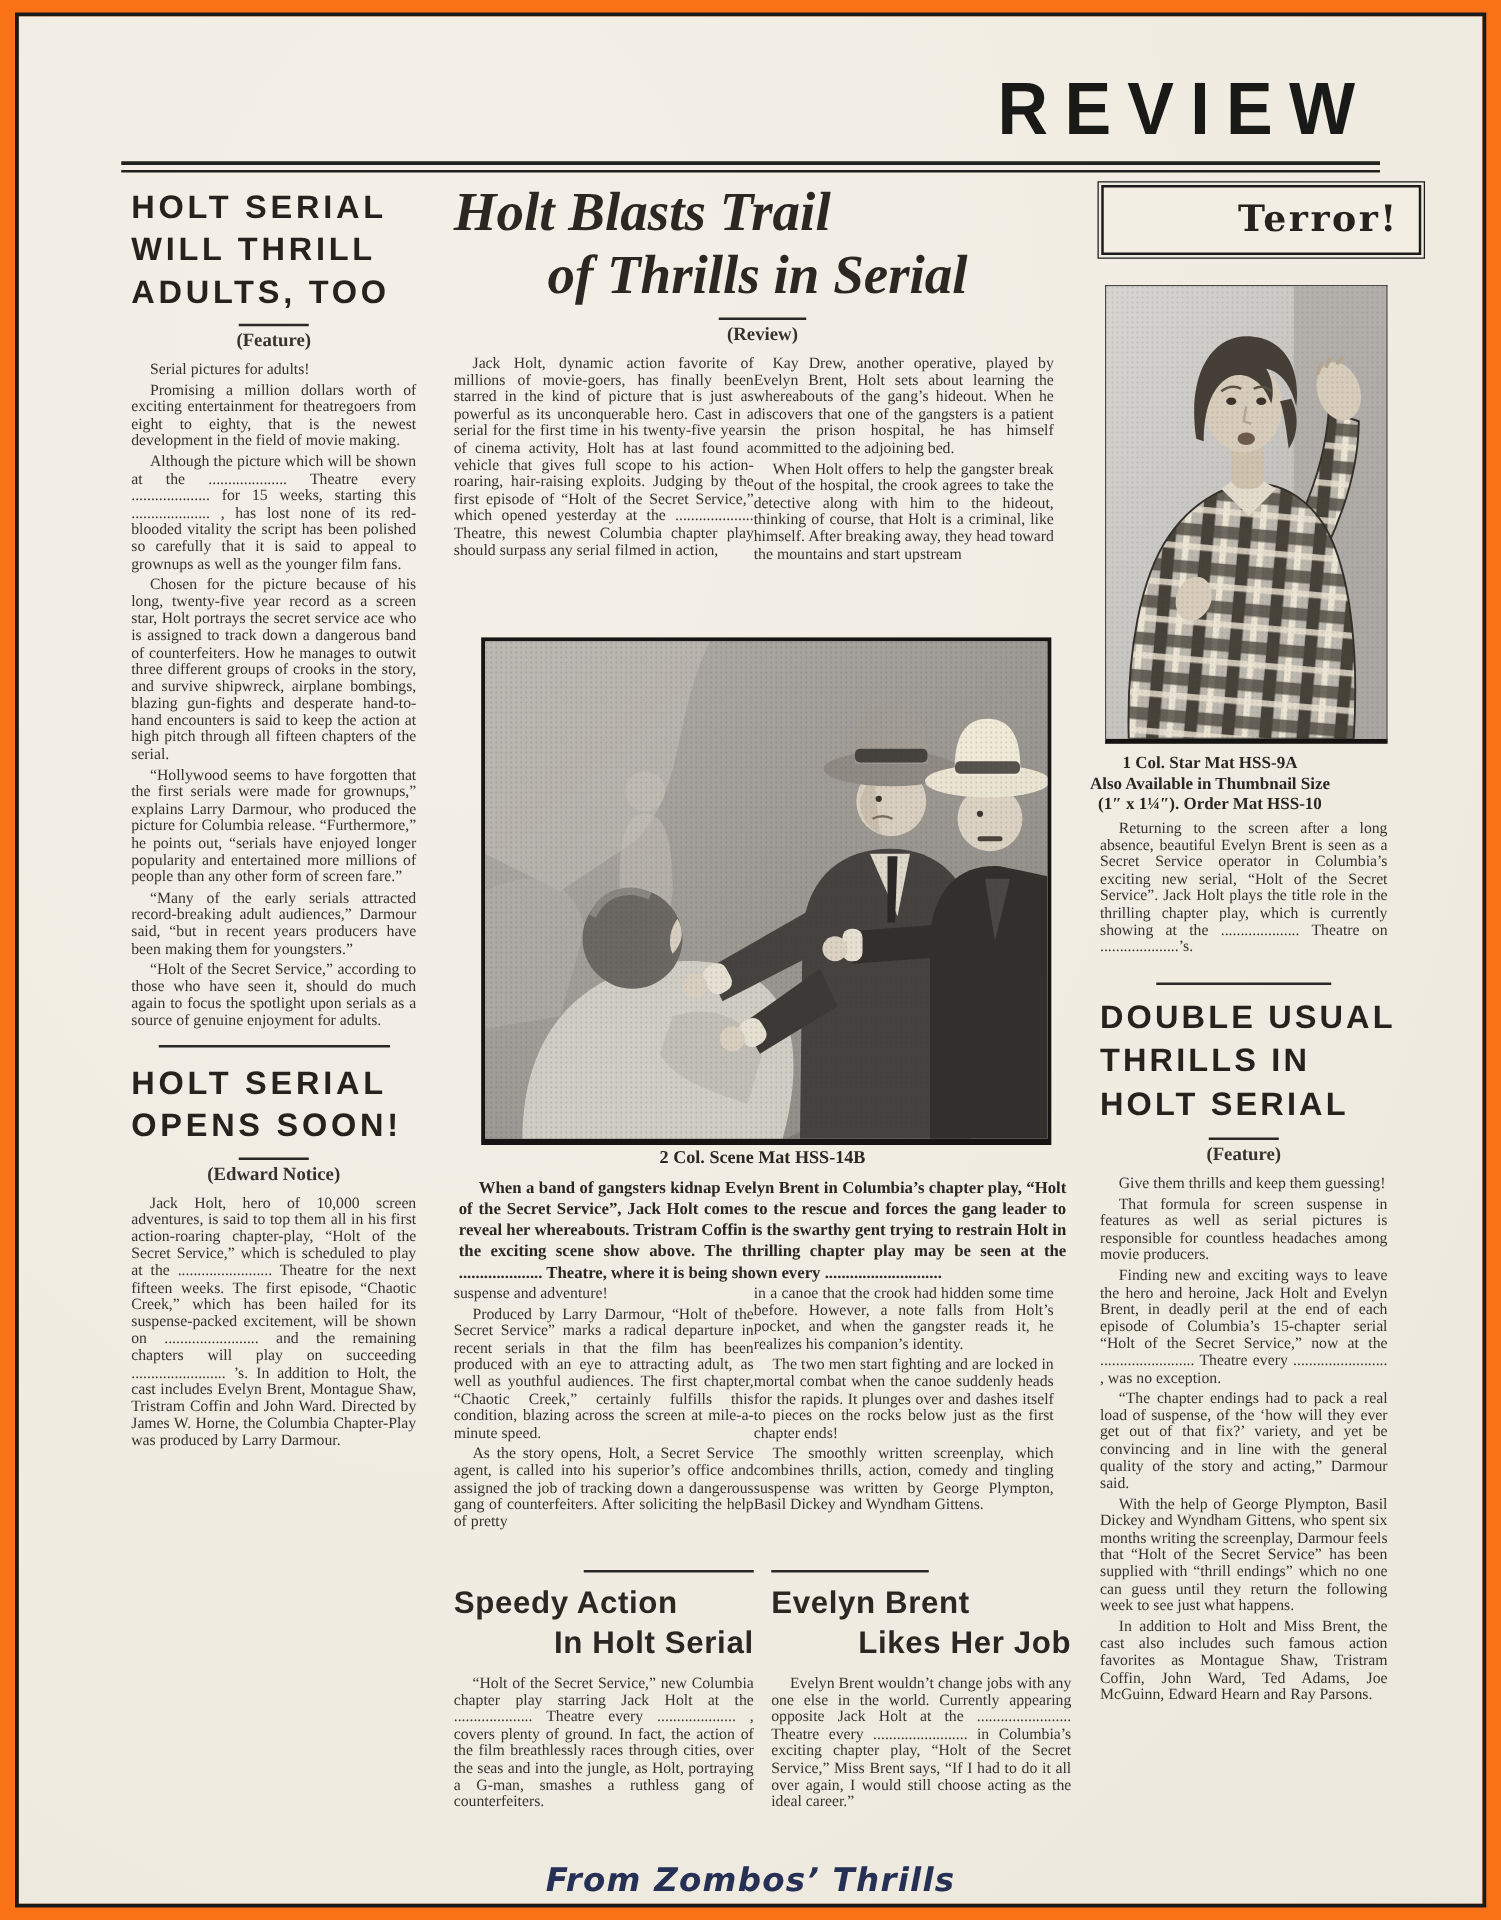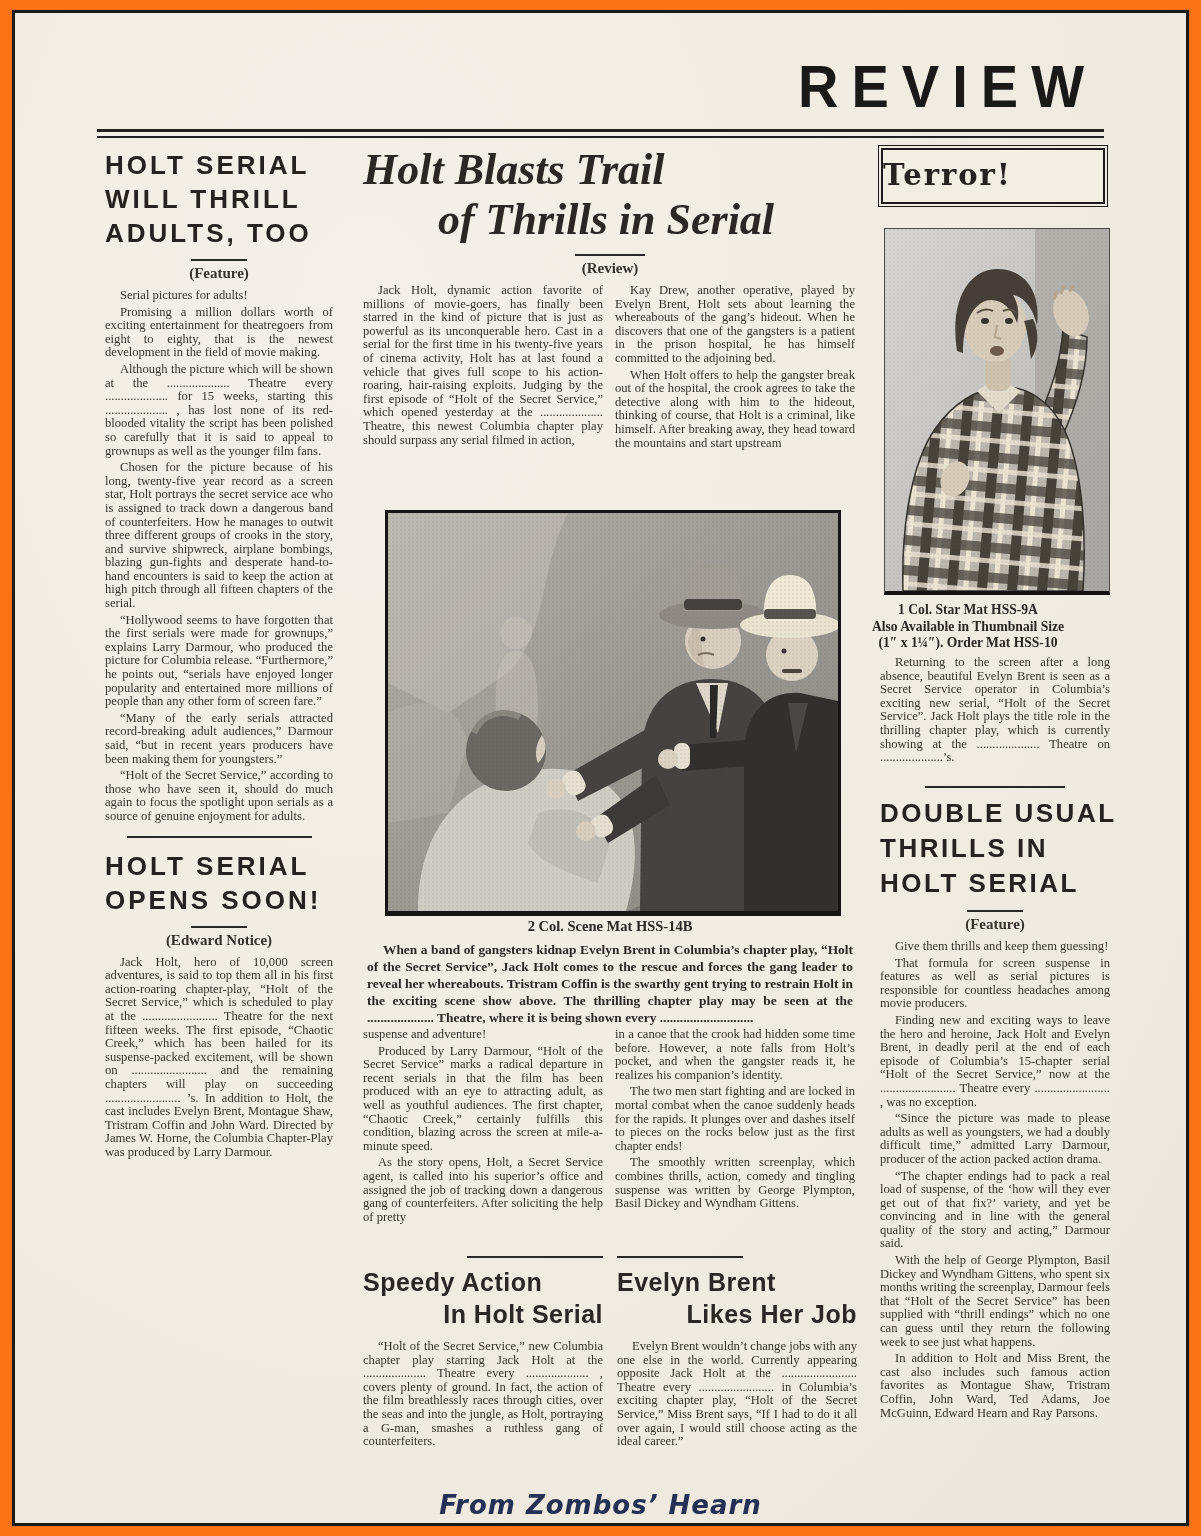--- a/index.html
+++ b/index.html
@@ -48,21 +48,21 @@
   .left-col  { position:absolute; left:105px; top:148px; width:228px; }
   .mid-zone  { position:absolute; left:363px; top:145px; width:494px; }
   .right-col { position:absolute; left:880px; top:148px; width:230px; }
 
   .italic-head {
     font-family:"Liberation Serif", serif; font-style:italic; font-weight:bold;
     color:#2b2823; font-size:44px; line-height:50px;
   }
   .italic-head .l2 { text-align:center; padding-right:8px; }
 
-  .twocol { display:flex; gap:12px; }
+  .twocol { display:flex; gap:0; }
   .twocol .c { width:240px; }
 
   .scene-photo {
     position:absolute; left:385px; top:510px; width:450px; height:398px;
     border:3px solid #161513; border-bottom-width:5px; background:#a09d98;
   }
   .scene-photo svg { display:block; width:100%; height:100%; }
   .caption-title {
     position:absolute; left:363px; top:918px; width:494px;
     text-align:center; font-weight:bold; font-size:14.5px; color:#2b2823;
@@ -83,21 +83,21 @@
   .bottom-head {
     font-family:"Liberation Sans", sans-serif; font-weight:bold;
     font-size:25px; line-height:32px; color:#2b2824; letter-spacing:0.5px;
     margin-bottom:10px;
   }
   .bottom-head .l2 { text-align:right; }
 
   
   .terror-box {
     width:220px; border:2px solid #1d1c1a; outline:1px solid #1d1c1a; outline-offset:2px;
-    background:#f2eee4; text-align:left; padding:8px 0 10px; margin-left:1px;
+    background:#f2eee4; text-align:right; padding:8px 16px 10px; margin-left:1px;
   }
   .terror-label {
     font-family:"DejaVu Serif", serif; font-weight:bold; font-size:29px;
     letter-spacing:2px; color:#26231f;
   }
   .star-photo {
     position:absolute; left:884px; top:228px; width:224px; height:362px;
     border:1px solid #4c4a46; border-bottom:4px solid #141311; background:#c9c7c3;
   }
   .star-photo svg { display:block; width:100%; height:100%; }
@@ -343,21 +343,20 @@
         <div>DOUBLE USUAL</div>
         <div>THRILLS IN</div>
         <div>HOLT SERIAL</div>
       </div>
     <div class="shortrule"></div>
     <div class="kicker">(Feature)</div>
     <div class="body-text">
         <p>Give them thrills and keep them guessing!</p>
         <p>That formula for screen suspense in features as well as serial pictures is responsible for countless headaches among movie producers.</p>
         <p>Finding new and exciting ways to leave the hero and heroine, Jack Holt and Evelyn Brent, in deadly peril at the end of each episode of Columbia’s 15-chapter serial “Holt of the Secret Service,” now at the ........................ Theatre every ........................ , was no exception.</p>
-        <p>“Since the picture was made to please adults as well as youngsters, we had a doubly difficult time,” admitted Larry Darmour, producer of the action packed action drama.</p>
         <p>“The chapter endings had to pack a real load of suspense, of the ‘how will they ever get out of that fix?’ variety, and yet be convincing and in line with the general quality of the story and acting,” Darmour said.</p>
         <p>With the help of George Plympton, Basil Dickey and Wyndham Gittens, who spent six months writing the screenplay, Darmour feels that “Holt of the Secret Service” has been supplied with “thrill endings” which no one can guess until they return the following week to see just what happens.</p>
         <p>In addition to Holt and Miss Brent, the cast also includes such famous action favorites as Montague Shaw, Tristram Coffin, John Ward, Ted Adams, Joe McGuinn, Edward Hearn and Ray Parsons.</p>
       </div>
   </div>
 
-  <div class="credit">From Zombos’ Hearn</div>
+  <div class="credit">From Zombos’ Thrills</div>
 </div>
 
 </body></html>

